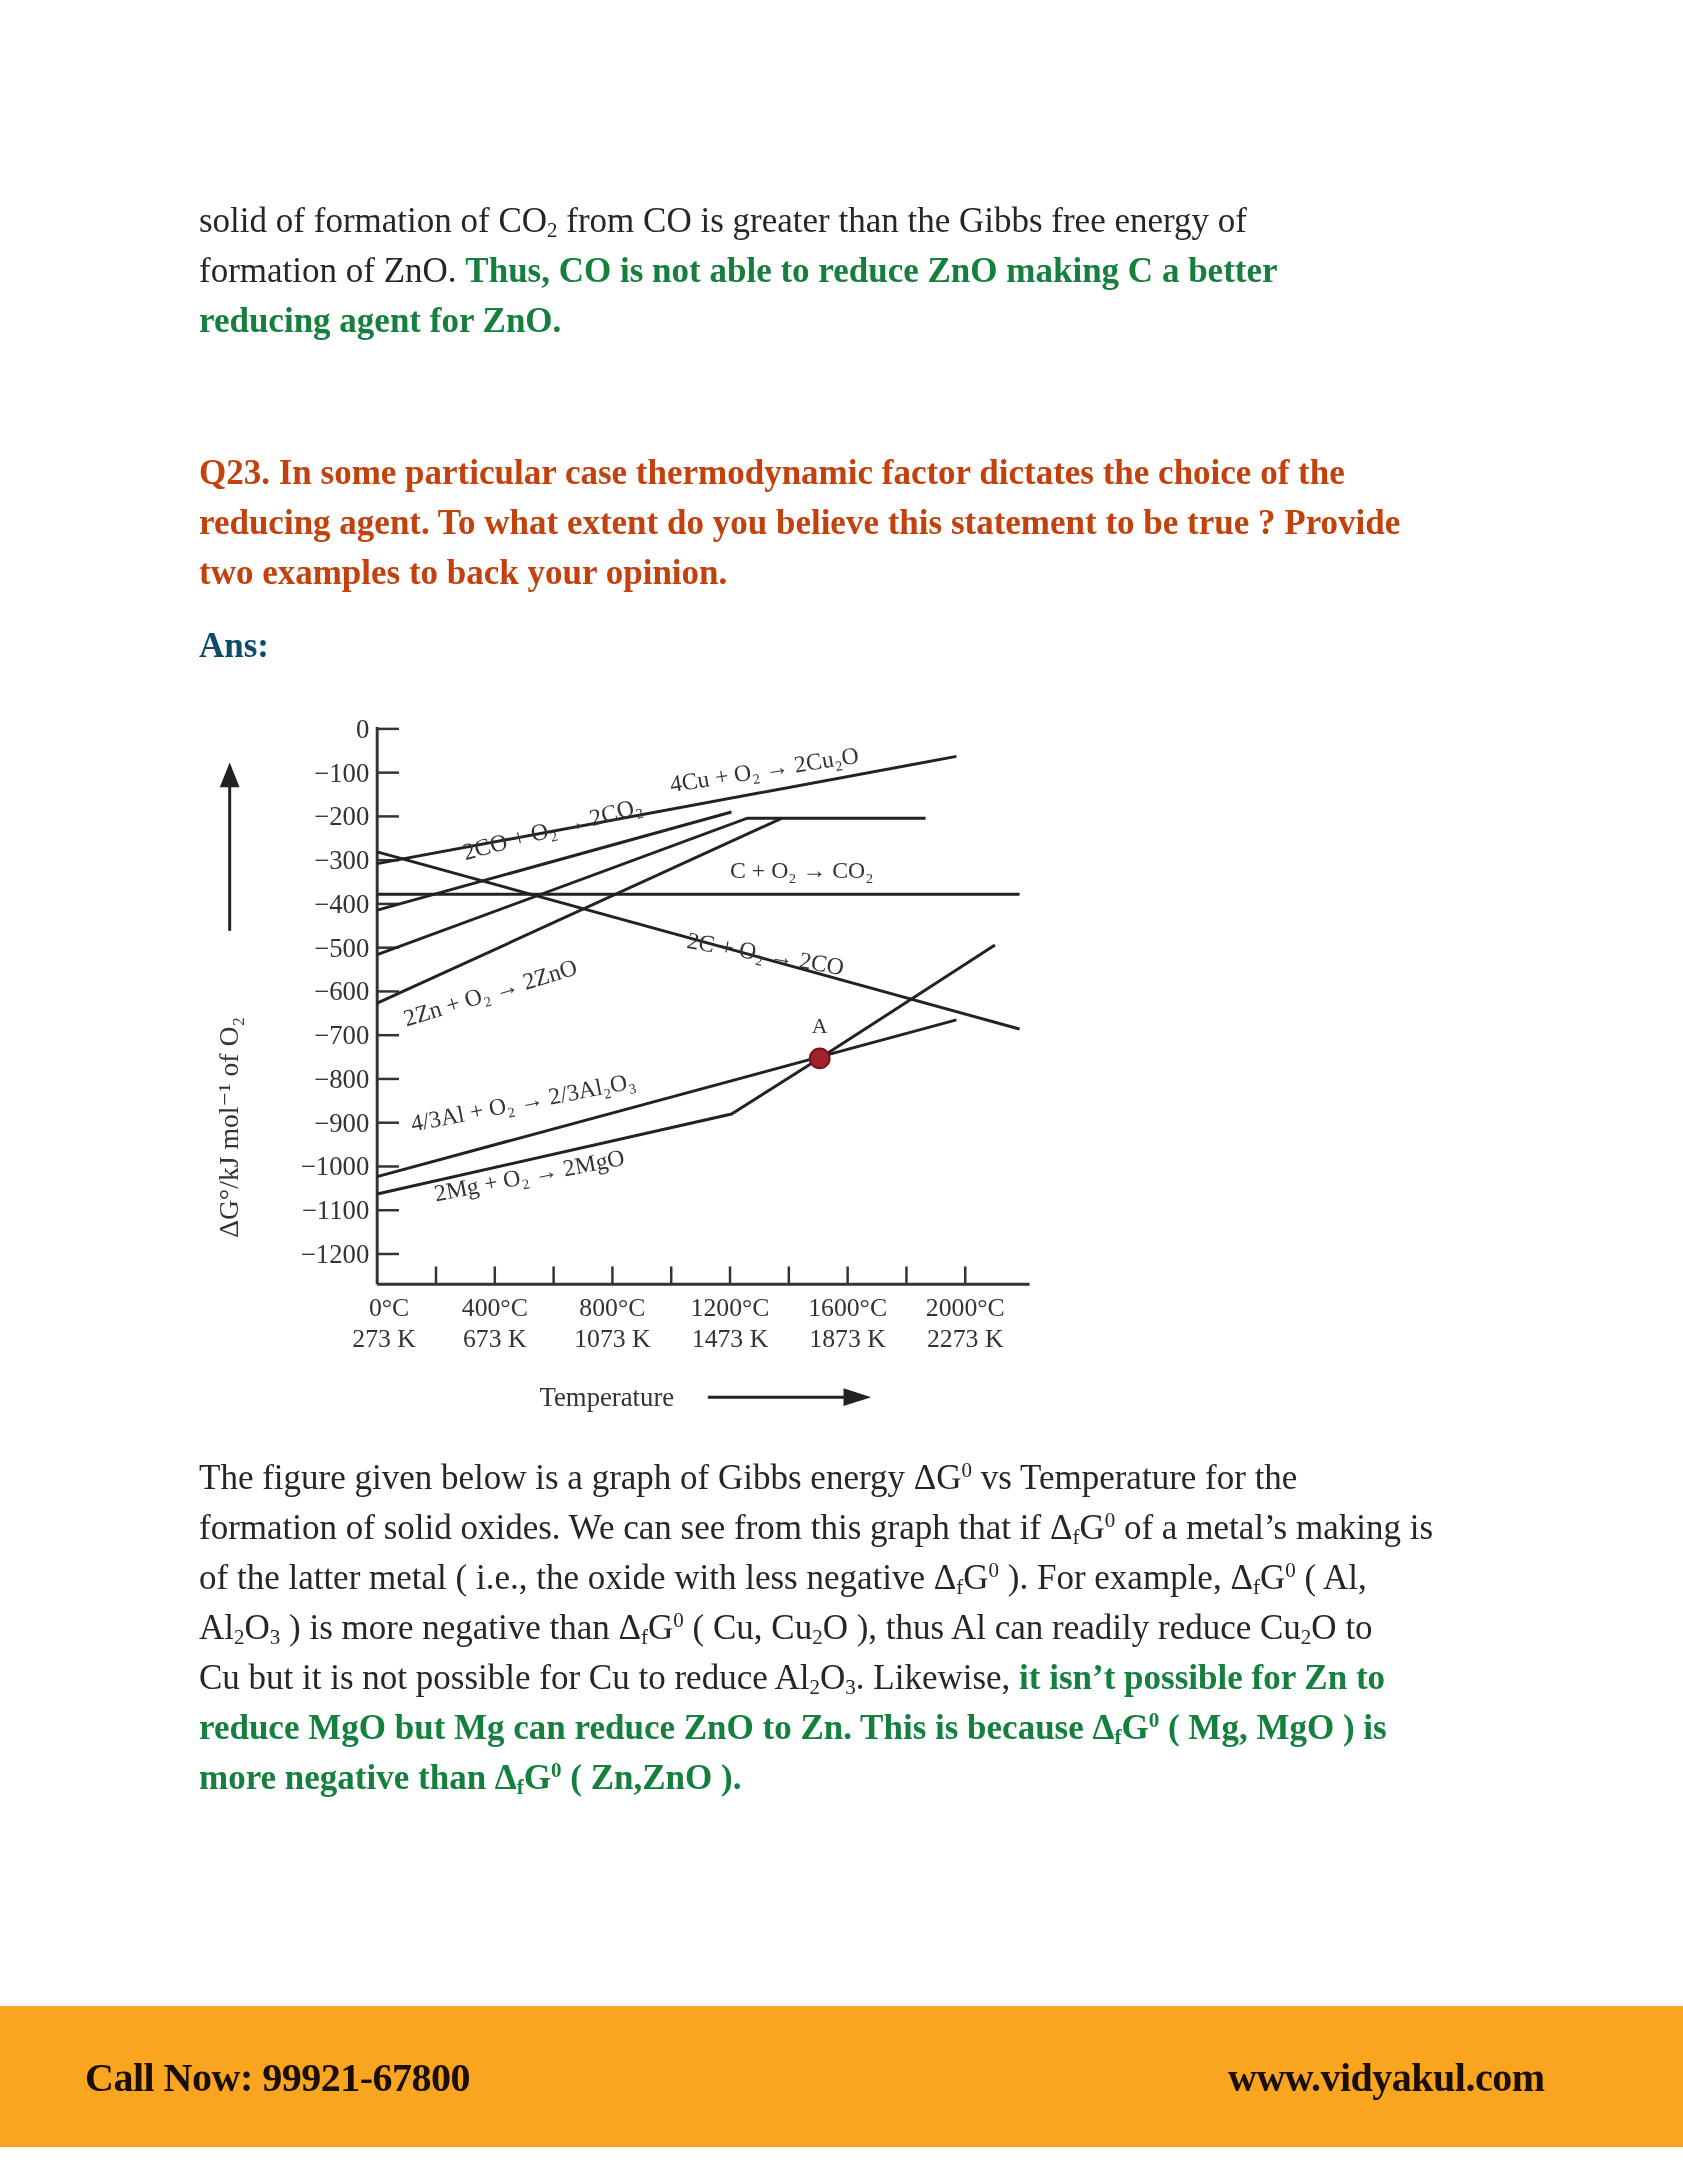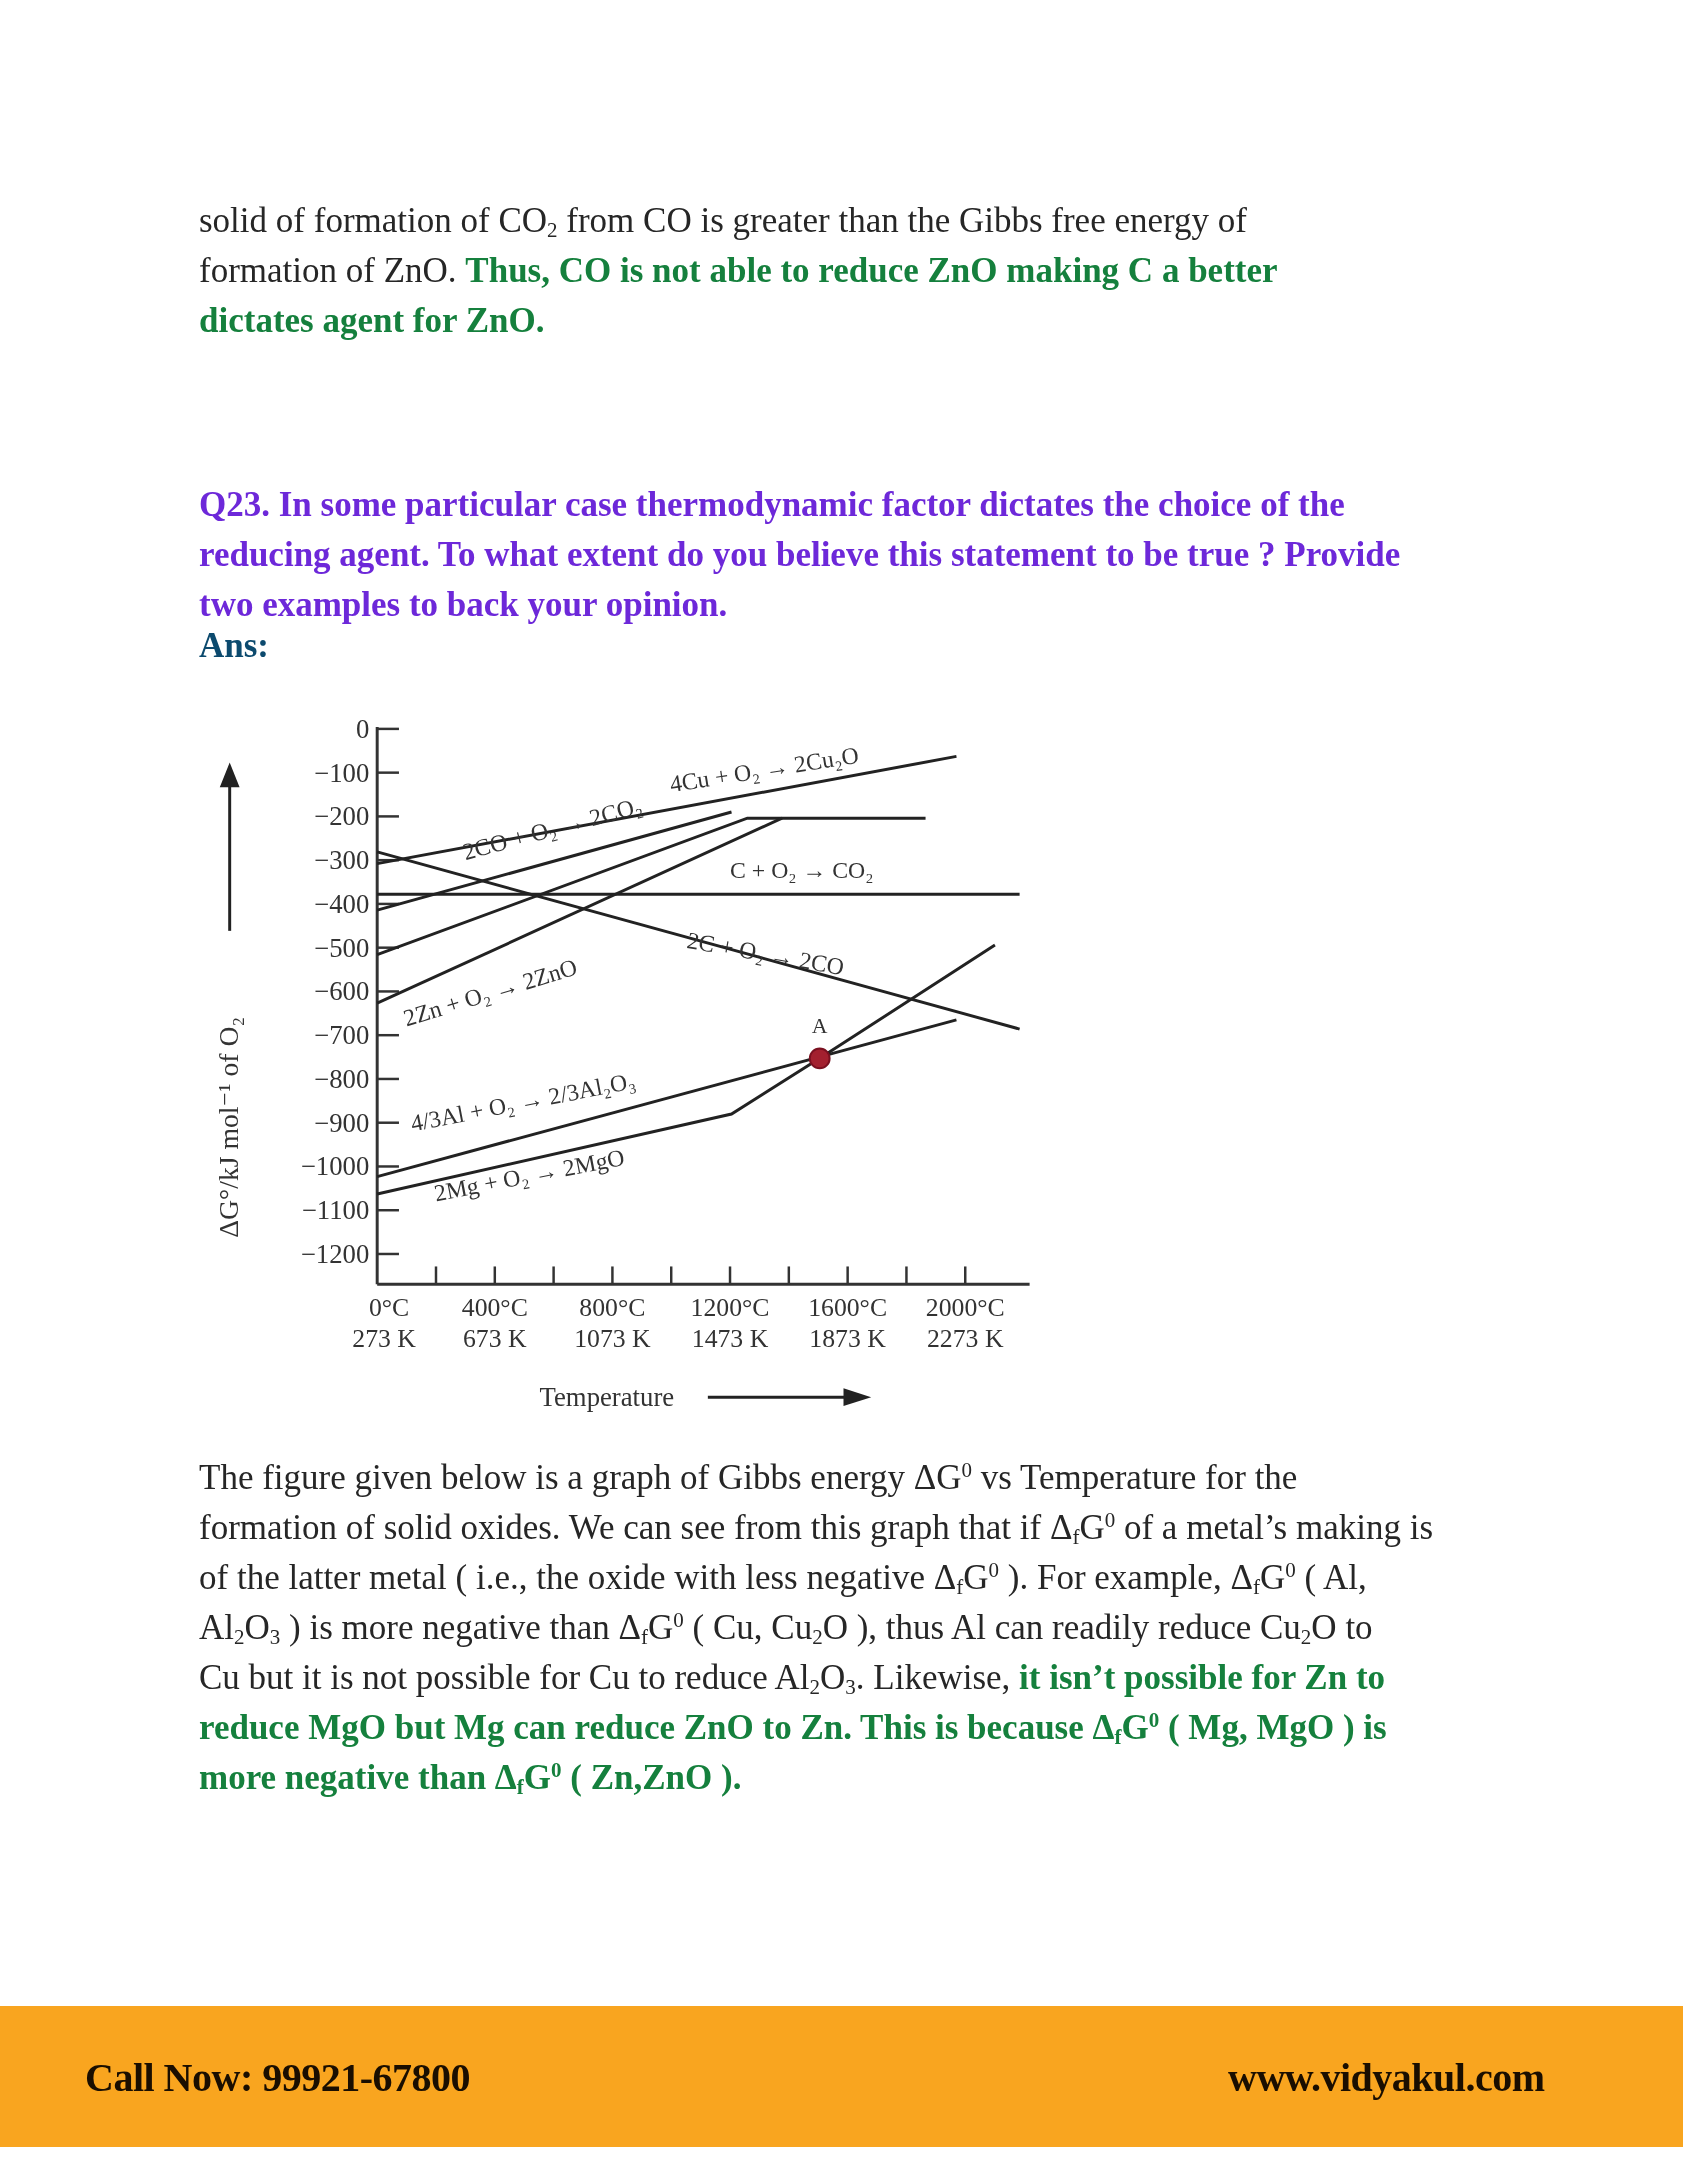--- a/index.html
+++ b/index.html
@@ -11,21 +11,21 @@
   .para {
     position: absolute; left: 199px; width: 1317px;
     font-size: 35px; line-height: 50px; margin: 0;
   }
   .para b, .bold { font-weight: bold; color: #15803d; }
   .line { display: block; white-space: nowrap; }
   sub, sup { font-size: 60%; line-height: 0; }
   sub { vertical-align: -0.25em; }
   sup { vertical-align: 0.55em; }
   #p1 { top: 196px; }
-  #q23 { top: 448px; font-weight: bold; color: #6d28d9; margin-top: 32px; }
+  #q23 { top: 448px; font-weight: bold; color: #c2410c; }
   #ans { top: 621px; font-weight: bold; color: #0c4a6e; }
   #p2 { top: 1453px; }
   #chart { position: absolute; left: 0; top: 0; width: 1683px; height: 1436px; pointer-events: none; }
   #chart text { font-family: "Liberation Serif", "DejaVu Serif", serif; fill: #333; }
   .footer {
     position: absolute; left: 0; top: 2006px; width: 1683px; height: 141px;
     background: #F9A51F;
   }
   .footer span {
     position: absolute; top: 50%; transform: translateY(-50%);
@@ -34,21 +34,21 @@
   }
   .footer .call { left: 85px; letter-spacing: -0.5px; }
   .footer .web { left: 1228px; letter-spacing: -0.5px; }
 </style>
 </head>
 <body>
 
 <div id="p1" class="para">
   <span class="line"><span>solid of formation of CO</span><sub>2</sub><span> from CO is greater than the Gibbs free energy of</span></span>
   <span class="line"><span>formation of ZnO. </span><b>Thus, CO is not able to reduce ZnO making C a better</b></span>
-  <span class="line bold">dictates agent for ZnO.</span>
+  <span class="line bold">reducing agent for ZnO.</span>
 </div>
 
 <div id="q23" class="para">
   <span class="line">Q23. In some particular case thermodynamic factor dictates the choice of the</span>
   <span class="line">reducing agent. To what extent do you believe this statement to be true ? Provide</span>
   <span class="line">two examples to back your opinion.</span>
 </div>
 
 <div id="ans" class="para">Ans:</div>
 

